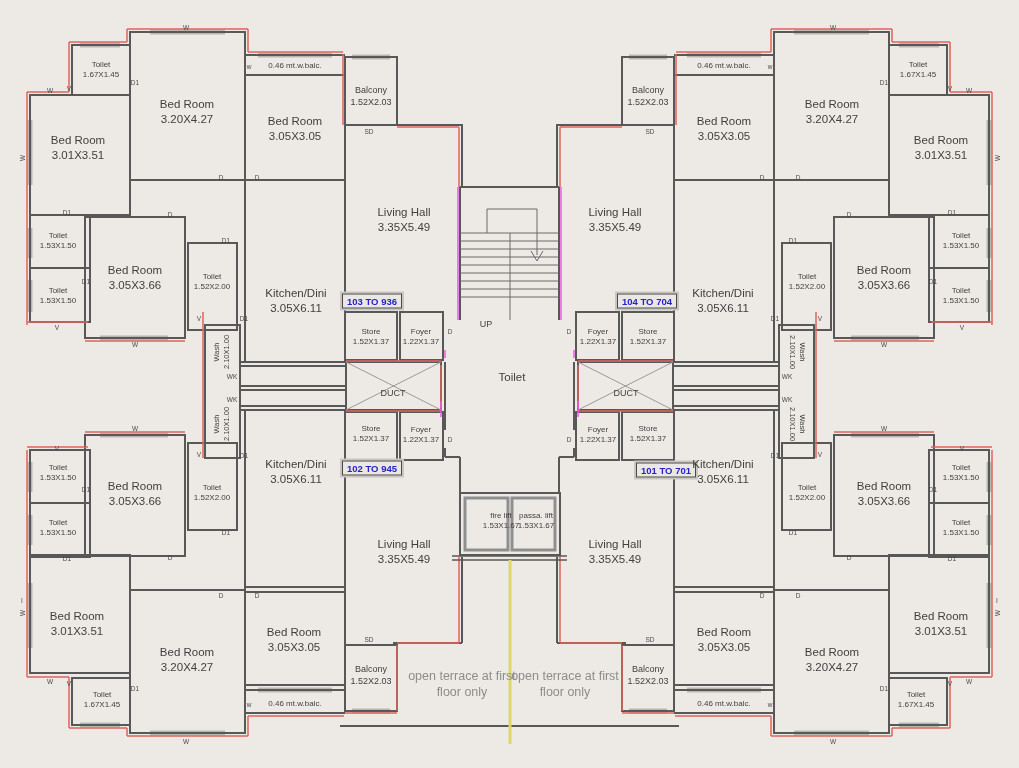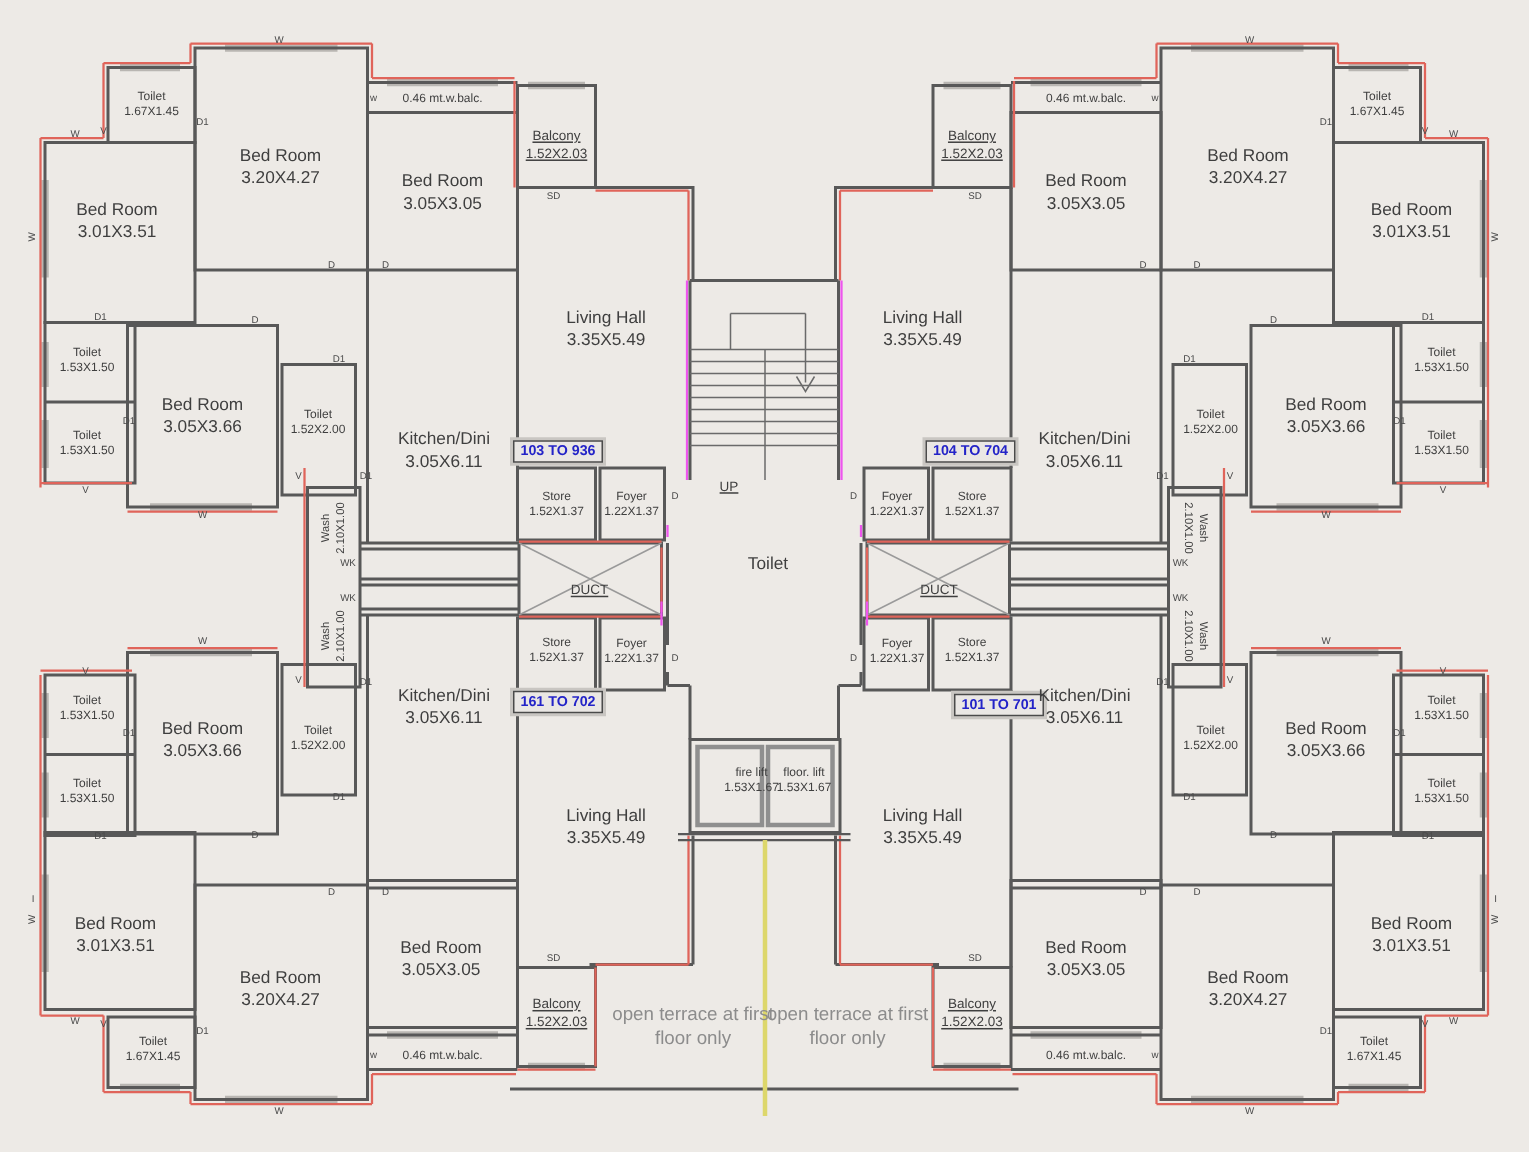--- a/index.html
+++ b/index.html
@@ -2,21 +2,21 @@
 <html><head>
 <meta charset="utf-8">
 <style>
   html,body{margin:0;padding:0;background:#edeae6;}
   .plan{position:relative;width:1019px;height:768px;background:#edeae6;overflow:hidden;
         font-family:"Liberation Sans",sans-serif;}
   .plan svg{position:absolute;left:0;top:0;}
   .L{position:absolute;transform:translate(-50%,-50%);text-align:center;white-space:nowrap;
      color:#3f3f3f;line-height:1.3;}
   .f11{font-size:11.5px;}
-  .f9{font-size:9px;text-decoration:underline;}
+  .f9{font-size:9px;}
   .f8{font-size:8px;}
   .f7{font-size:7.5px;}
   .rotl{transform:translate(-50%,-50%) rotate(-90deg);}
   .rotr{transform:translate(-50%,-50%) rotate(90deg);}
   .terr{color:#8c8c8c;font-size:12.5px;}
   .unit{position:absolute;transform:translate(-50%,-50%);font-size:9.5px;font-weight:bold;
         color:#2323c8;background:#eae7e4;border:1px solid #4a4a4a;box-shadow:0 0 0 2px #c9c6c2;
         padding:1px 4px;white-space:nowrap;}
   .mk{position:absolute;transform:translate(-50%,-50%);font-style:normal;font-size:6.5px;
       color:#4a4a4a;white-space:nowrap;}
@@ -165,41 +165,41 @@
     </div>
 <div class="L f9" style="left:393px;top:394px">DUCT</div>
 
 <div class="L f9" style="left:486px;top:325px">UP</div>
 <div class="L f11" style="left:512px;top:377px">Toilet</div>
 <div class="L f8" style="left:501px;top:521px">
       <div>fire lift</div>
       <div>1.53X1.67</div>
     </div>
 <div class="L f8" style="left:536px;top:521px">
-      <div>floor. lift</div>
+      <div>passa. lift</div>
       <div>1.53X1.67</div>
     </div>
 <div class="L terr" style="left:462px;top:684px">
       <div>open terrace at first</div>
       <div>floor only</div>
     </div>
 <div class="L terr" style="left:565px;top:684px">
       <div>open terrace at first</div>
       <div>floor only</div>
     </div>
 
 <div class="L f8" style="left:371px;top:434px">
       <div>Store</div>
       <div>1.52X1.37</div>
     </div>
 <div class="L f8" style="left:421px;top:435px">
       <div>Foyer</div>
       <div>1.22X1.37</div>
     </div>
-<div class="unit" style="left:372px;top:468px">161 TO 702</div>
+<div class="unit" style="left:372px;top:468px">102 TO 945</div>
 <div class="L f11" style="left:296px;top:472px">
       <div>Kitchen/Dini</div>
       <div>3.05X6.11</div>
     </div>
 <div class="L f8" style="left:58px;top:473px">
       <div>Toilet</div>
       <div>1.53X1.50</div>
     </div>
 <div class="L f11" style="left:135px;top:494px">
       <div>Bed Room</div>

